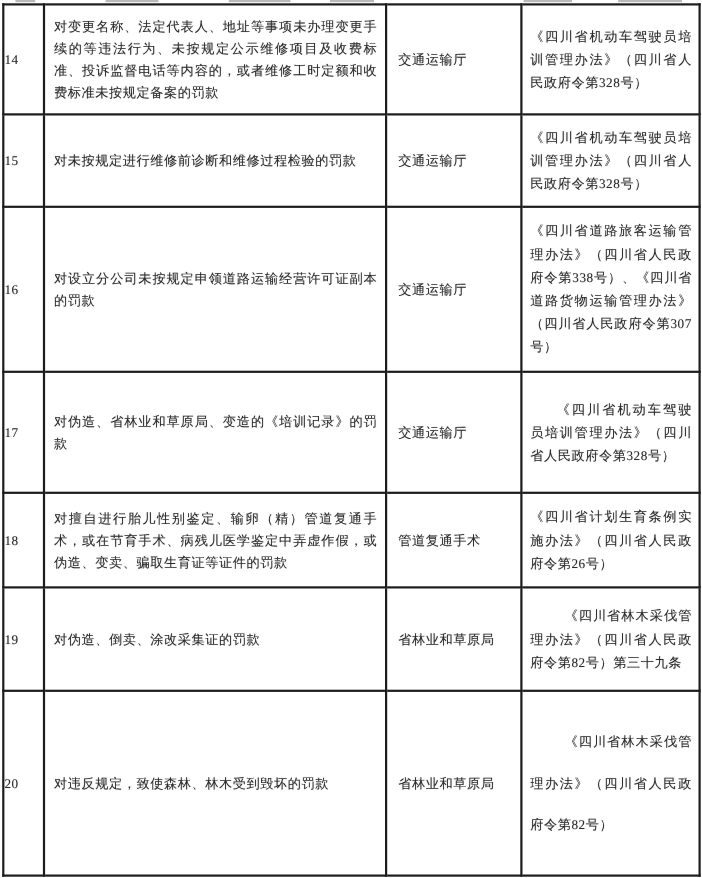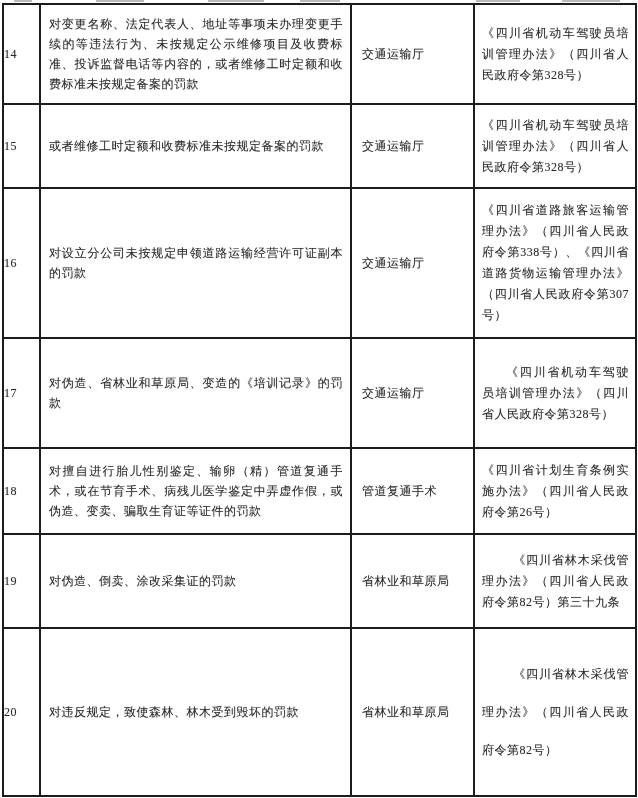--- a/index.html
+++ b/index.html
@@ -100,21 +100,21 @@
     </colgroup>
     <tbody>
       <tr class="r14">
         <td class="no-cell">14</td>
         <td class="item-cell">对变更名称、法定代表人、地址等事项未办理变更手续的等违法行为、未按规定公示维修项目及收费标准、投诉监督电话等内容的，或者维修工时定额和收费标准未按规定备案的罚款</td>
         <td class="agency-cell">交通运输厅</td>
         <td class="basis-cell">《四川省机动车驾驶员培训管理办法》（四川省人民政府令第328号）</td>
       </tr>
       <tr class="r15">
         <td class="no-cell">15</td>
-        <td class="item-cell">或者维修工时定额和收费标准未按规定备案的罚款</td>
+        <td class="item-cell">对未按规定进行维修前诊断和维修过程检验的罚款</td>
         <td class="agency-cell">交通运输厅</td>
         <td class="basis-cell">《四川省机动车驾驶员培训管理办法》（四川省人民政府令第328号）</td>
       </tr>
       <tr class="r16">
         <td class="no-cell">16</td>
         <td class="item-cell">对设立分公司未按规定申领道路运输经营许可证副本的罚款</td>
         <td class="agency-cell">交通运输厅</td>
         <td class="basis-cell">《四川省道路旅客运输管理办法》（四川省人民政府令第338号）、《四川省道路货物运输管理办法》（四川省人民政府令第307号）</td>
       </tr>
       <tr class="r17">

